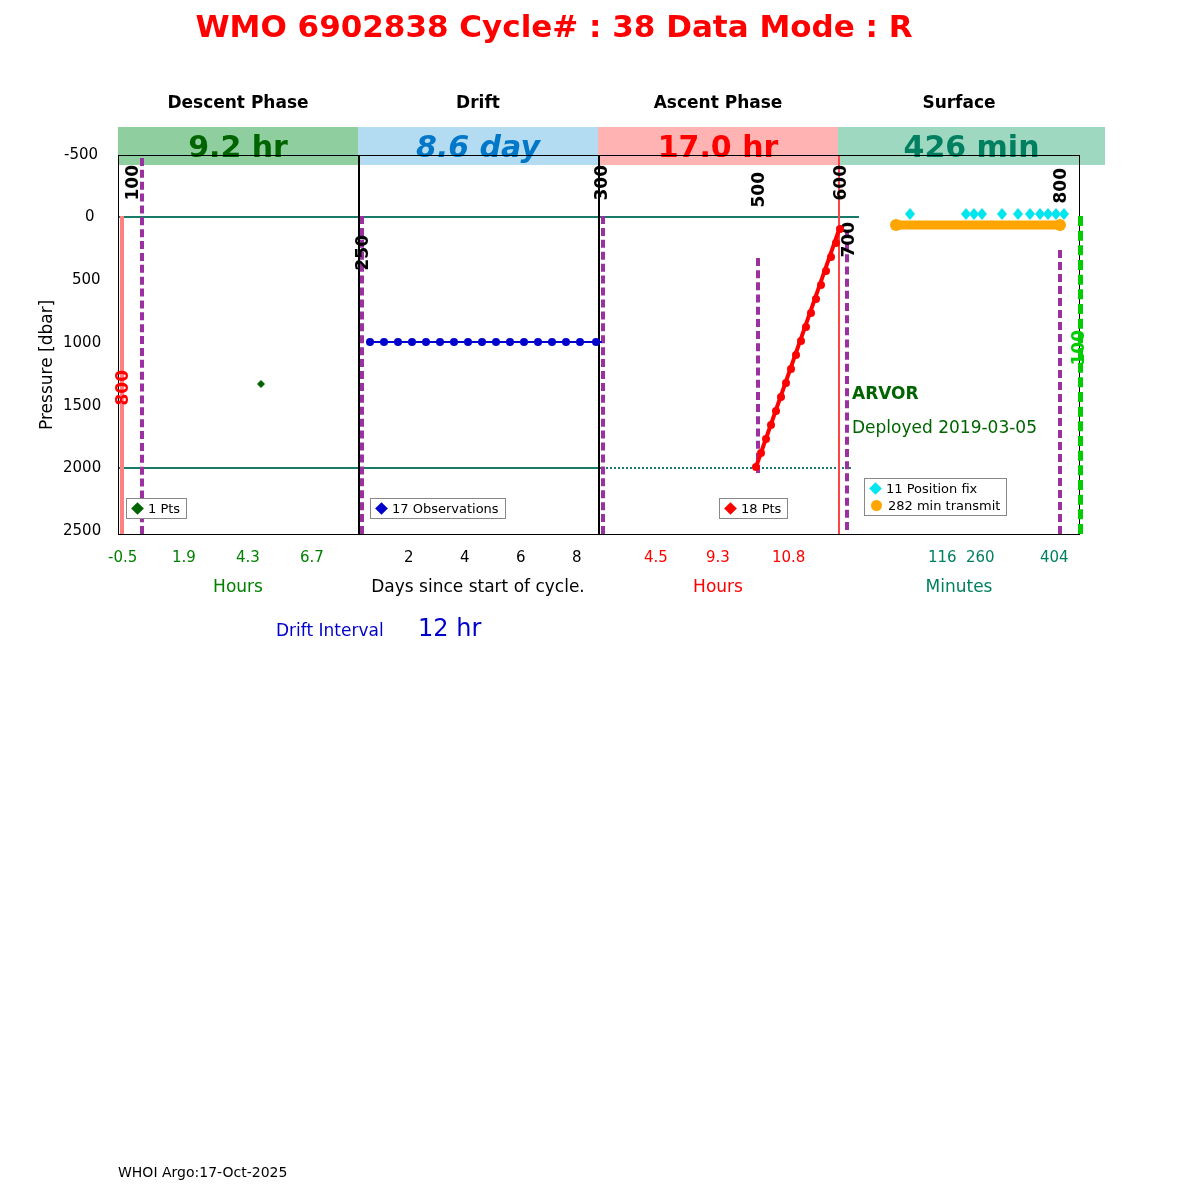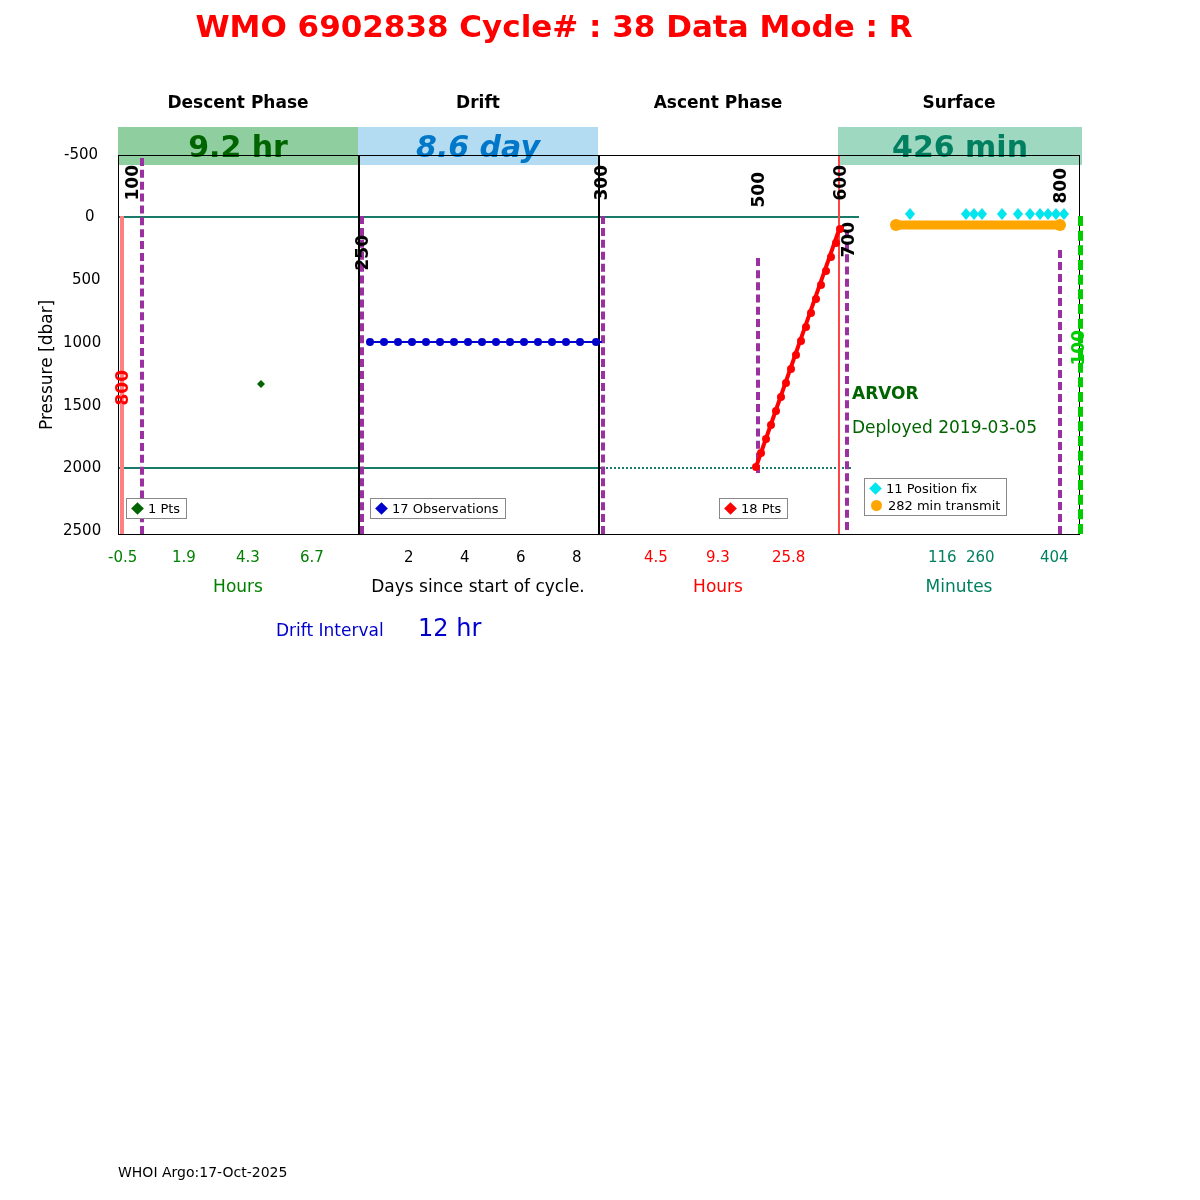--- a/index.html
+++ b/index.html
@@ -40,21 +40,24 @@
   <div class="phaselabel" style="left:358px;width:240px;">Drift</div>
   <div class="phaselabel" style="left:598px;width:240px;">Ascent Phase</div>
   <div class="phaselabel" style="left:838px;width:242px;">Surface</div>
 
   <div class="phasebar" style="left:118px;width:240px;background:#8fcf9f;">
     <span class="phasebig" style="color:#006400;">9.2 hr</span>
   </div>
   <div class="phasebar" style="left:358px;width:240px;background:#b3dcf2;font-style:italic;">
     <span class="phasebig" style="color:#0077c8;">8.6 day</span>
   </div>
-  <div class="phasebar" style="left:838px;width:244px;background:#9fd8c0;">
+  <div class="phasebar" style="left:598px;width:240px;background:#ffb3b3;">
+    <span class="phasebig" style="color:#ff0000;">17.0 hr</span>
+  </div>
+  <div class="phasebar" style="left:838px;width:267px;background:#9fd8c0;">
     <span class="phasebig" style="color:#008060;">426 min</span>
   </div>
 
   <div class="plotbox"></div>
 
   <div class="ylab" style="left:36px;top:430px;">Pressure [dbar]</div>
 
   <div class="tickl" style="left:64px;top:145px;">-500</div>
   <div class="tickl" style="left:85px;top:207px;">0</div>
   <div class="tickl" style="left:72px;top:270px;">500</div>
@@ -194,21 +197,21 @@
   <div class="tickl" style="left:236px;top:548px;color:#008000;">4.3</div>
   <div class="tickl" style="left:300px;top:548px;color:#008000;">6.7</div>
 
   <div class="tickl" style="left:404px;top:548px;">2</div>
   <div class="tickl" style="left:460px;top:548px;">4</div>
   <div class="tickl" style="left:516px;top:548px;">6</div>
   <div class="tickl" style="left:572px;top:548px;">8</div>
 
   <div class="tickl" style="left:644px;top:548px;color:#ff0000;">4.5</div>
   <div class="tickl" style="left:706px;top:548px;color:#ff0000;">9.3</div>
-  <div class="tickl" style="left:772px;top:548px;color:#ff0000;">25.8</div>
+  <div class="tickl" style="left:772px;top:548px;color:#ff0000;">10.8</div>
 
   <div class="tickl" style="left:896px;top:548px;color:#008060;margin-left:32px;">116</div>
   <div class="tickl" style="left:966px;top:548px;color:#008060;">260</div>
   <div class="tickl" style="left:1040px;top:548px;color:#008060;">404</div>
 
   <div class="abs" style="left:118px;top:576px;width:240px;text-align:center;font-size:17px;color:#008000;">Hours</div>
   <div class="abs" style="left:340px;top:576px;width:276px;text-align:center;font-size:17px;color:#000;">Days since start of cycle.</div>
   <div class="abs" style="left:598px;top:576px;width:240px;text-align:center;font-size:17px;color:#ff0000;">Hours</div>
   <div class="abs" style="left:838px;top:576px;width:242px;text-align:center;font-size:17px;color:#008060;">Minutes</div>
 

